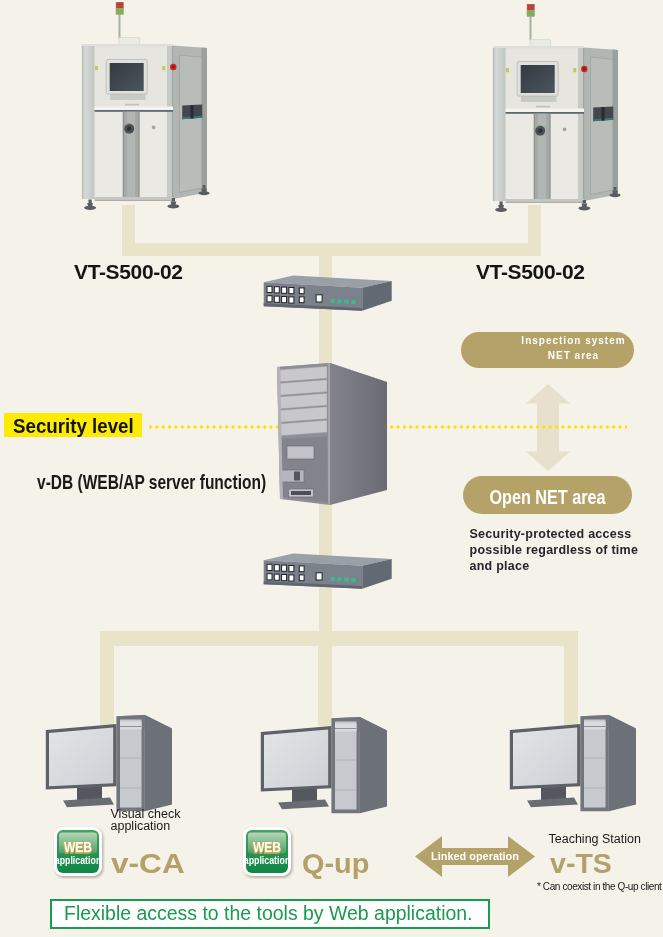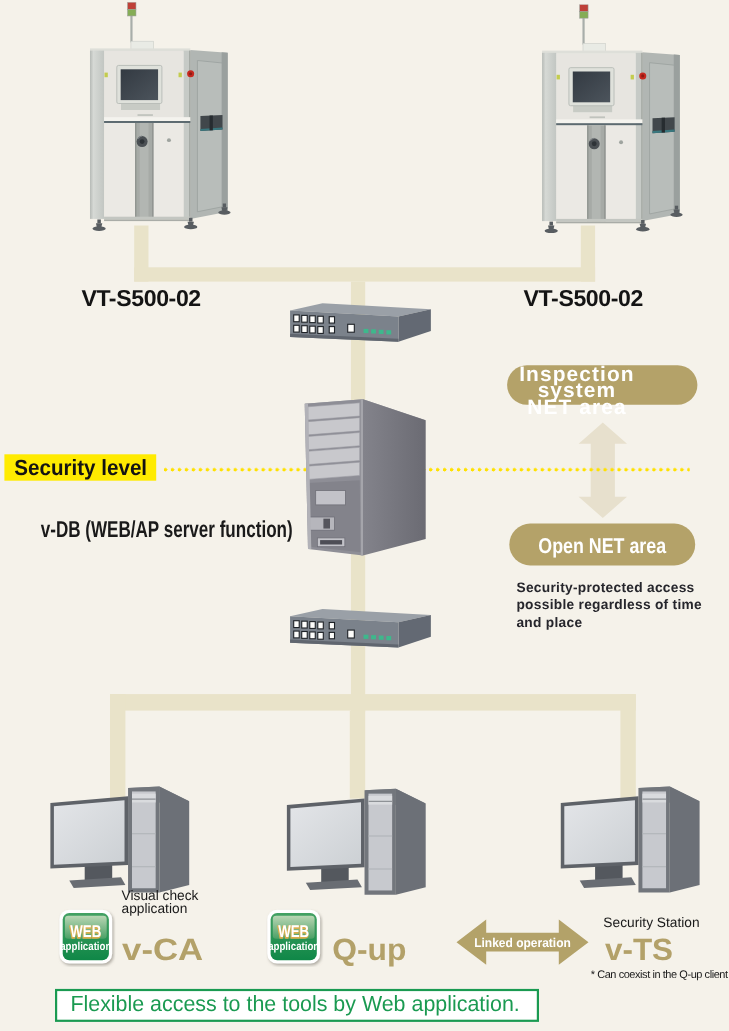--- a/index.html
+++ b/index.html
@@ -30,21 +30,21 @@
   </svg>
 
   <div class="abs" style="left:149px;top:425px;width:478px;height:4px;background:radial-gradient(circle at 1.6px 2px, #ffe100 1.5px, rgba(255,225,0,0) 1.75px);background-size:6.35px 4px;background-repeat:repeat-x;"></div>
 
   <div class="abs" style="left:4px;top:413px;width:138px;height:23.5px;background:#ffeb00;"></div>
   <div class="abs" id="seclvl" style="left:13px;top:415.8px;font-size:20px;line-height:20px;font-weight:bold;color:#131313;transform-origin:left top;transform:scaleX(0.936);white-space:nowrap;">Security level</div>
 
   <div class="abs" id="vdb" style="left:36.5px;top:471.2px;font-size:21px;line-height:21px;font-weight:bold;color:#1a1a1a;transform-origin:left top;transform:scaleX(0.739);white-space:nowrap;">v-DB (WEB/AP server function)</div>
 
   <div class="abs tanpill" style="left:461px;top:332px;width:173px;height:35.5px;border-radius:18px;"></div>
-  <div class="abs tanpill" id="pill1t" style="left:438px;top:332.5px;width:173px;background:none;font-size:19px;line-height:15.4px;letter-spacing:1px;">Inspection system<br>NET area</div>
+  <div class="abs tanpill" id="pill1t" style="left:487px;top:332.5px;width:173px;background:none;font-size:10px;line-height:15.4px;letter-spacing:1px;">Inspection system<br>NET area</div>
   <div class="abs tanpill" style="left:463px;top:476px;width:169px;height:38px;border-radius:19px;"></div>
   <div class="abs tanpill" id="pill2t" style="left:463px;top:488.2px;width:169px;background:none;font-size:19.5px;line-height:19.5px;transform-origin:center top;transform:scaleX(0.831);">Open NET area</div>
   <div class="abs" style="left:469.5px;top:525.5px;font-size:12.5px;line-height:16.3px;color:#26262c;letter-spacing:0.25px;font-weight:bold;">Security-protected access<br>possible regardless of time<br>and place</div>
 
   <svg class="abs" style="left:75px;top:2px;" width="138" height="212" viewBox="0 0 138 212">
     <defs>
       <linearGradient id="pill" x1="0" y1="0" x2="1" y2="0">
         <stop offset="0" stop-color="#b6bab6"></stop>
           <stop offset="0.25" stop-color="#d6d9d5"></stop>
           <stop offset="1" stop-color="#c2c6c2"></stop>
@@ -260,21 +260,21 @@
   </svg>
   <svg class="abs" style="left:242px;top:825.5px;" width="52" height="53" viewBox="0 0 52 53">
       <use href="#badge"></use>
     </svg>
 
   <div class="abs" style="left:110.5px;top:809px;font-size:12.5px;line-height:11.8px;color:#1a1a1a;">Visual check<br>application</div>
   <div class="abs tantext" id="vca" style="left:110.5px;top:850.4px;font-size:28px;line-height:28px;transform-origin:left top;transform:scaleX(1.128);">v-CA</div>
 
   <div class="abs tantext" id="qup" style="left:302px;top:850.4px;font-size:28px;line-height:28px;transform-origin:left top;transform:scaleX(1.032);">Q-up</div>
 
-  <div class="abs" style="left:548.5px;top:832.8px;font-size:12.5px;line-height:12.5px;color:#1a1a1a;">Security Station</div>
+  <div class="abs" style="left:548.5px;top:832.8px;font-size:12.5px;line-height:12.5px;color:#1a1a1a;">Teaching Station</div>
   <div class="abs tantext" id="vts" style="left:550px;top:850.4px;font-size:28px;line-height:28px;transform-origin:left top;transform:scaleX(1.02);">v-TS</div>
   <div class="abs" style="left:537px;top:882px;font-size:10px;line-height:9px;color:#1a1a1a;letter-spacing:-0.4px;">* Can coexist in the Q-up client</div>
 
   <svg class="abs" style="left:414px;top:835px;" width="122" height="43" viewBox="0 0 122 43">
     <path d="M1 21.5 L28 1 L28 13 L94 13 L94 1 L121 21.5 L94 42 L94 30 L28 30 L28 42 Z" fill="#b3a269"></path>
     <text x="61" y="25.5" text-anchor="middle" font-family="Liberation Sans" font-size="11.5" font-weight="bold" fill="#fff" transform="translate(61 0) scale(0.95 1) translate(-61 0)">Linked operation</text>
   </svg>
 
   <div class="abs" style="left:50px;top:899px;width:440px;height:30px;border:2px solid #1a9a51;background:#fff;box-sizing:border-box;"></div>
   <div class="abs" id="flex" style="left:64px;top:902.5px;font-size:20px;line-height:20px;color:#1a9a51;transform-origin:left top;transform:scaleX(0.973);white-space:nowrap;">Flexible access to the tools by Web application.</div>

